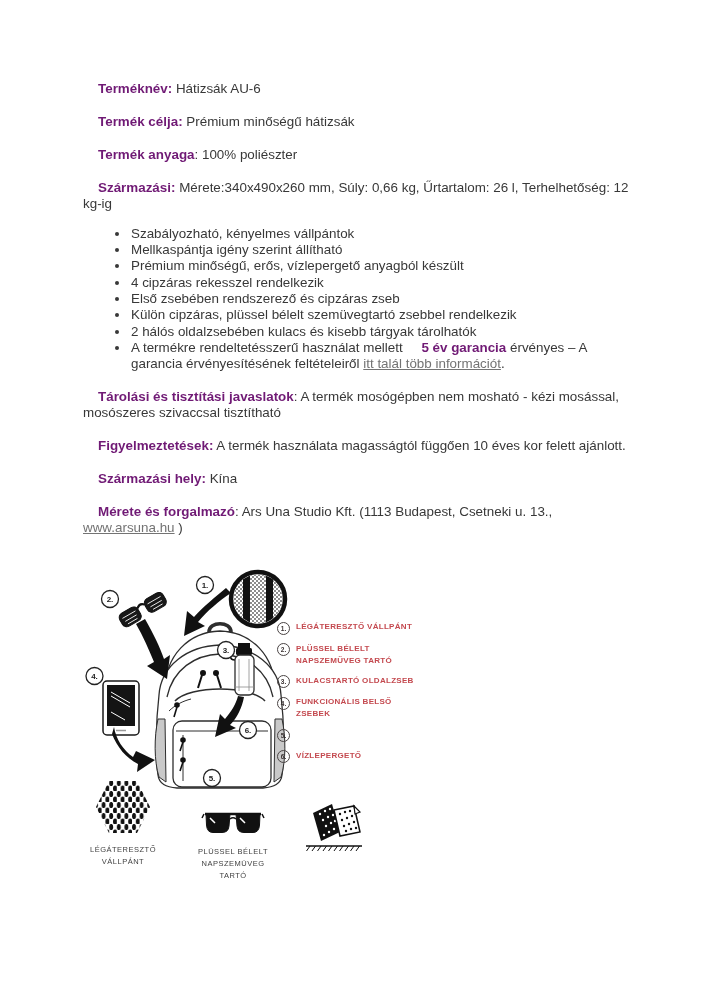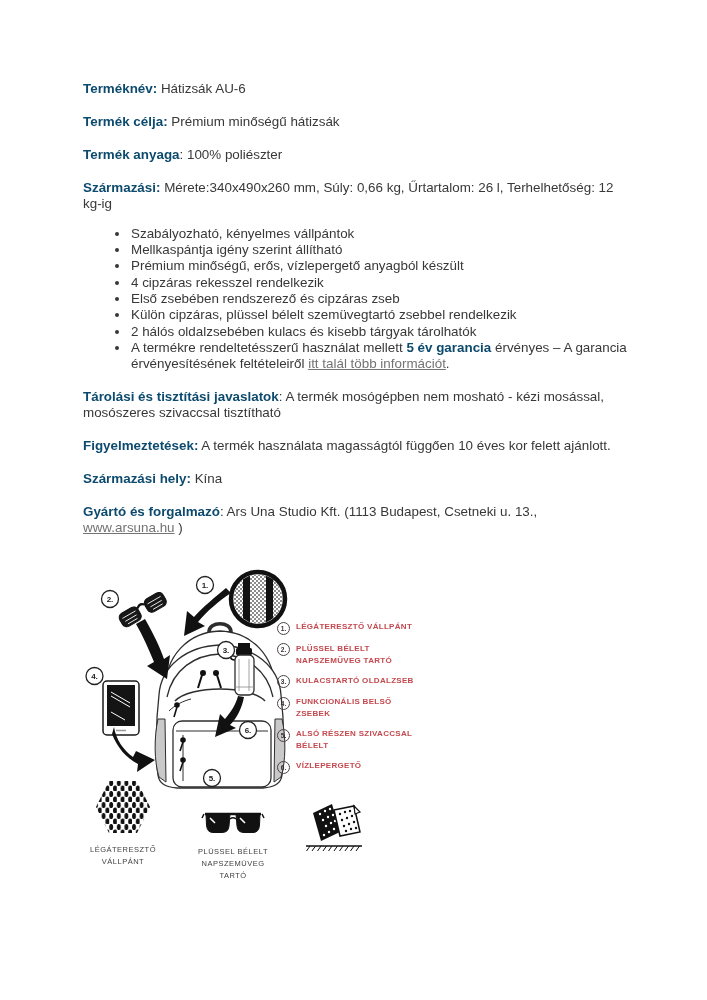--- a/index.html
+++ b/index.html
@@ -1,20 +1,20 @@
 <!DOCTYPE html>
 <html><head>
 <meta charset="utf-8">
 <style>
   html,body{margin:0;padding:0;}
   body{width:707px;height:1000px;background:#ffffff;font-family:"Liberation Sans",sans-serif;position:relative;overflow:hidden;}
   .page{position:absolute;inset:0;background:#fff;}
   .doc{position:absolute;left:83px;top:81px;width:549px;color:#383838;font-size:13.4px;line-height:1.22;}
   .doc p{margin:0 0 16.5px 0;}
-  .doc b{color:#0c4a6e;}
+  .doc b{color:#701a75;margin-left:15px;}
   .doc ul{margin:-3px 0 16px 0;padding-left:47px;}
   .doc li{margin:0;padding-left:1px;}
   a.doclink{color:#737373;text-decoration:underline;cursor:pointer;}
   .diagram-wrap{position:absolute;left:0;top:569px;width:707px;height:240px;}
   .diagram-svg{position:absolute;left:85px;top:0;}
   .legend{position:absolute;left:277px;top:52px;width:150px;}
   .legend-item{display:flex;align-items:flex-start;margin-bottom:8px;}
   .legend-num{flex:0 0 auto;width:11px;height:11px;border:1px solid #4a4444;border-radius:50%;font-size:6.5px;line-height:11px;text-align:center;color:#3c3434;font-weight:bold;margin-right:6px;margin-top:0.5px;}
   .legend-label{font-size:8px;font-weight:bold;color:#c4494f;letter-spacing:0.3px;line-height:1.5;white-space:pre-line;}
   .icon-block{position:absolute;text-align:center;}
@@ -39,21 +39,21 @@
       <li>4 cipzáras rekesszel rendelkezik</li>
       <li>Első zsebében rendszerező és cipzáras zseb</li>
       <li>Külön cipzáras, plüssel bélelt szemüvegtartó zsebbel rendelkezik</li>
       <li>2 hálós oldalzsebében kulacs és kisebb tárgyak tárolhatók</li>
       <li><span>A termékre rendeltetésszerű használat mellett </span><b>5 év garancia</b><span> érvényes – A garancia érvényesítésének feltételeiről </span><a class="doclink" href="#">itt talál több információt</a><span>.</span></li>
     </ul>
 
     <p><b>Tárolási és tisztítási javaslatok</b><span>: A termék mosógépben nem mosható - kézi mosással, mosószeres szivaccsal tisztítható</span></p>
     <p><b>Figyelmeztetések:</b><span> A termék használata magasságtól függően 10 éves kor felett ajánlott.</span></p>
     <p><b>Származási hely:</b><span> Kína</span></p>
-    <p><b>Gyártó és forgalmazó</b><span>: Ars Una Studio Kft. (1113 Budapest, Csetneki u. 13.,</span><br><a class="doclink" href="#">www.arsuna.hu</a><span> )</span></p>
+    <p><b>Mérete és forgalmazó</b><span>: Ars Una Studio Kft. (1113 Budapest, Csetneki u. 13.,</span><br><a class="doclink" href="#">www.arsuna.hu</a><span> )</span></p>
   </div>
 
   <div class="diagram-wrap">
 
     <svg class="diagram-svg" width="230" height="240" viewBox="0 0 230 240">
       <defs>
         <pattern id="xh" width="4" height="4" patternUnits="userSpaceOnUse">
           <path d="M0,4 L4,0 M0,0 L4,4" stroke="#5a5a5a" stroke-width="0.7"></path>
         </pattern>
         <clipPath id="meshclip">
@@ -175,21 +175,20 @@
       <div class="legend-item">
           <span class="legend-num">3.</span>
           <span class="legend-label">KULACSTARTÓ OLDALZSEB</span>
         </div>
       <div class="legend-item">
           <span class="legend-num">4.</span>
           <span class="legend-label">FUNKCIONÁLIS BELSŐ ZSEBEK</span>
         </div>
       <div class="legend-item">
           <span class="legend-num">5.</span>
-          <span class="legend-label">ALSÓ RÉSZEN SZIVACCSAL BÉLELT</span>
         </div>
       <div class="legend-item">
           <span class="legend-num">6.</span>
           <span class="legend-label">VÍZLEPERGETŐ</span>
         </div>
     </div>
   </div>
 
   <div class="icon-block" style="left:86px;top:780px;width:74px;">
     <svg width="58" height="54" viewBox="0 0 58 54">

